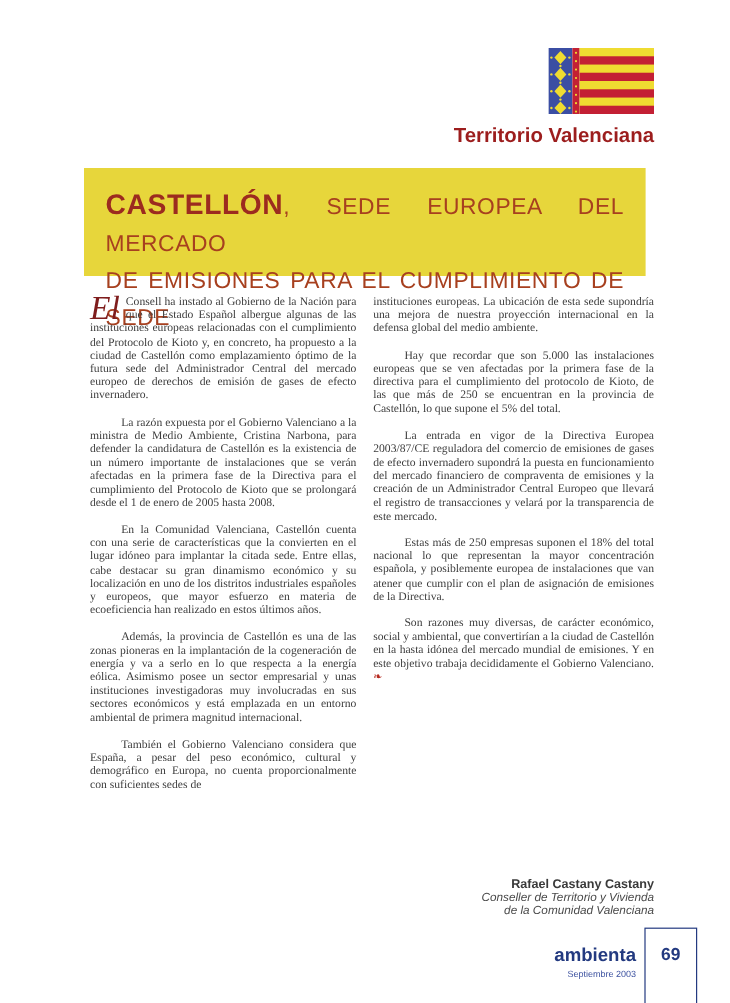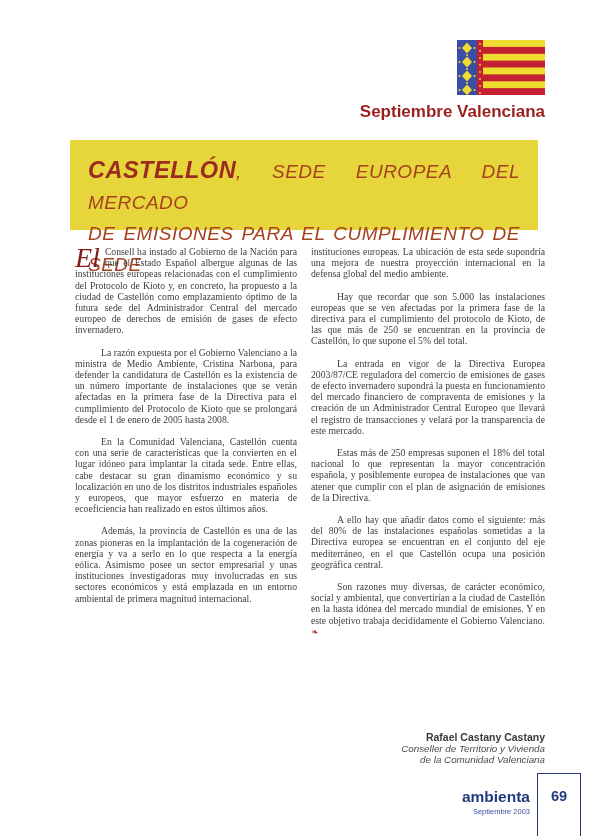--- a/index.html
+++ b/index.html
@@ -17,21 +17,21 @@
   }
 
   
   .banner {
     position:absolute; left:70px; top:140px; width:468px; height:90px;
     background:#e7d63b; box-sizing:border-box; padding:15px 18px 0 18px;
     font-family:"Liberation Sans", sans-serif;
   }
   .t-line {
     text-align:justify; text-align-last:justify;
-    font-size:19px; line-height:31px; color:#a7401f; letter-spacing:.5px;font-style:italic;
+    font-size:19px; line-height:31px; color:#a7401f; letter-spacing:.5px;
   }
   .t-bold { font-weight:bold; font-size:23.5px; color:#9c2b1f; }
 
   
   .col {
     position:absolute; top:246px; text-align:justify;
     font-size:9.7px; line-height:11.2px; color:#3d3d3d;
   }
   .col.left  { left:75px;  width:222px; }
   .col.right { left:311px; width:234px; }
@@ -108,41 +108,41 @@
       </g>
 
       <rect x="26" y="0" width="62" height="55" fill="#efdc31"></rect>
       <g fill="#c32034">
         <rect x="26" y="6.9" width="62" height="6.9"></rect>
         <rect x="26" y="20.6" width="62" height="6.9"></rect>
         <rect x="26" y="34.4" width="62" height="6.9"></rect>
         <rect x="26" y="48.1" width="62" height="6.9"></rect>
       </g>
     </svg>
-    <div class="region-name">Septiembre Valenciana</div>
+    <div class="region-name">Territorio Valenciana</div>
   </div>
 
   <div class="banner">
     <div class="t-line"><span class="t-bold">CASTELLÓN</span><span>, SEDE EUROPEA DEL MERCADO</span></div>
     <div class="t-line">DE EMISIONES PARA EL CUMPLIMIENTO DE SEDE</div>
   </div>
 
   <section class="col left">
     <p><span class="dropcap">El</span><span>Consell ha instado al Gobierno de la Nación para que el Estado Español albergue algunas de las instituciones europeas relacionadas con el cumplimiento del Protocolo de Kioto y, en concreto, ha propuesto a la ciudad de Castellón como emplazamiento óptimo de la futura sede del Administrador Central del mercado europeo de derechos de emisión de gases de efecto invernadero.</span></p>
     <p class="ind">La razón expuesta por el Gobierno Valenciano a la ministra de Medio Ambiente, Cristina Narbona, para defender la candidatura de Castellón es la existencia de un número importante de instalaciones que se verán afectadas en la primera fase de la Directiva para el cumplimiento del Protocolo de Kioto que se prolongará desde el 1 de enero de 2005 hasta 2008.</p>
     <p class="ind">En la Comunidad Valenciana, Castellón cuenta con una serie de características que la convierten en el lugar idóneo para implantar la citada sede. Entre ellas, cabe destacar su gran dinamismo económico y su localización en uno de los distritos industriales españoles y europeos, que mayor esfuerzo en materia de ecoeficiencia han realizado en estos últimos años.</p>
     <p class="ind">Además, la provincia de Castellón es una de las zonas pioneras en la implantación de la cogeneración de energía y va a serlo en lo que respecta a la energía eólica. Asimismo posee un sector empresarial y unas instituciones investigadoras muy involucradas en sus sectores económicos y está emplazada en un entorno ambiental de primera magnitud internacional.</p>
+    <p class="ind">También el Gobierno Valenciano considera que España, a pesar del peso económico, cultural y demográfico en Europa, no cuenta proporcionalmente con suficientes sedes de</p>
   </section>
 
   <section class="col right">
     <p>instituciones europeas. La ubicación de esta sede supondría una mejora de nuestra proyección internacional en la defensa global del medio ambiente.</p>
     <p class="ind">Hay que recordar que son 5.000 las instalaciones europeas que se ven afectadas por la primera fase de la directiva para el cumplimiento del protocolo de Kioto, de las que más de 250 se encuentran en la provincia de Castellón, lo que supone el 5% del total.</p>
     <p class="ind">La entrada en vigor de la Directiva Europea 2003/87/CE reguladora del comercio de emisiones de gases de efecto invernadero supondrá la puesta en funcionamiento del mercado financiero de compraventa de emisiones y la creación de un Administrador Central Europeo que llevará el registro de transacciones y velará por la transparencia de este mercado.</p>
     <p class="ind">Estas más de 250 empresas suponen el 18% del total nacional lo que representan la mayor concentración española, y posiblemente europea de instalaciones que van atener que cumplir con el plan de asignación de emisiones de la Directiva.</p>
-    <p class="ind">A ello hay que añadir datos como el siguiente: más del 80% de las instalaciones españolas sometidas a la Directiva europea se encuentran en el conjunto del eje mediterráneo, en el que Castellón ocupa una posición geográfica central.</p>
     <p class="ind"><span>Son razones muy diversas, de carácter económico, social y ambiental, que convertirían a la ciudad de Castellón en la hasta idónea del mercado mundial de emisiones. Y en este objetivo trabaja decididamente el Gobierno Valenciano.</span> <span class="endmark">❧</span></p>
   </section>
 
   <div class="byline">
     <div class="author">Rafael Castany Castany</div>
     <div class="role">Conseller de Territorio y Vivienda</div>
     <div class="role">de la Comunidad Valenciana</div>
   </div>
 
   <div class="magazine">

